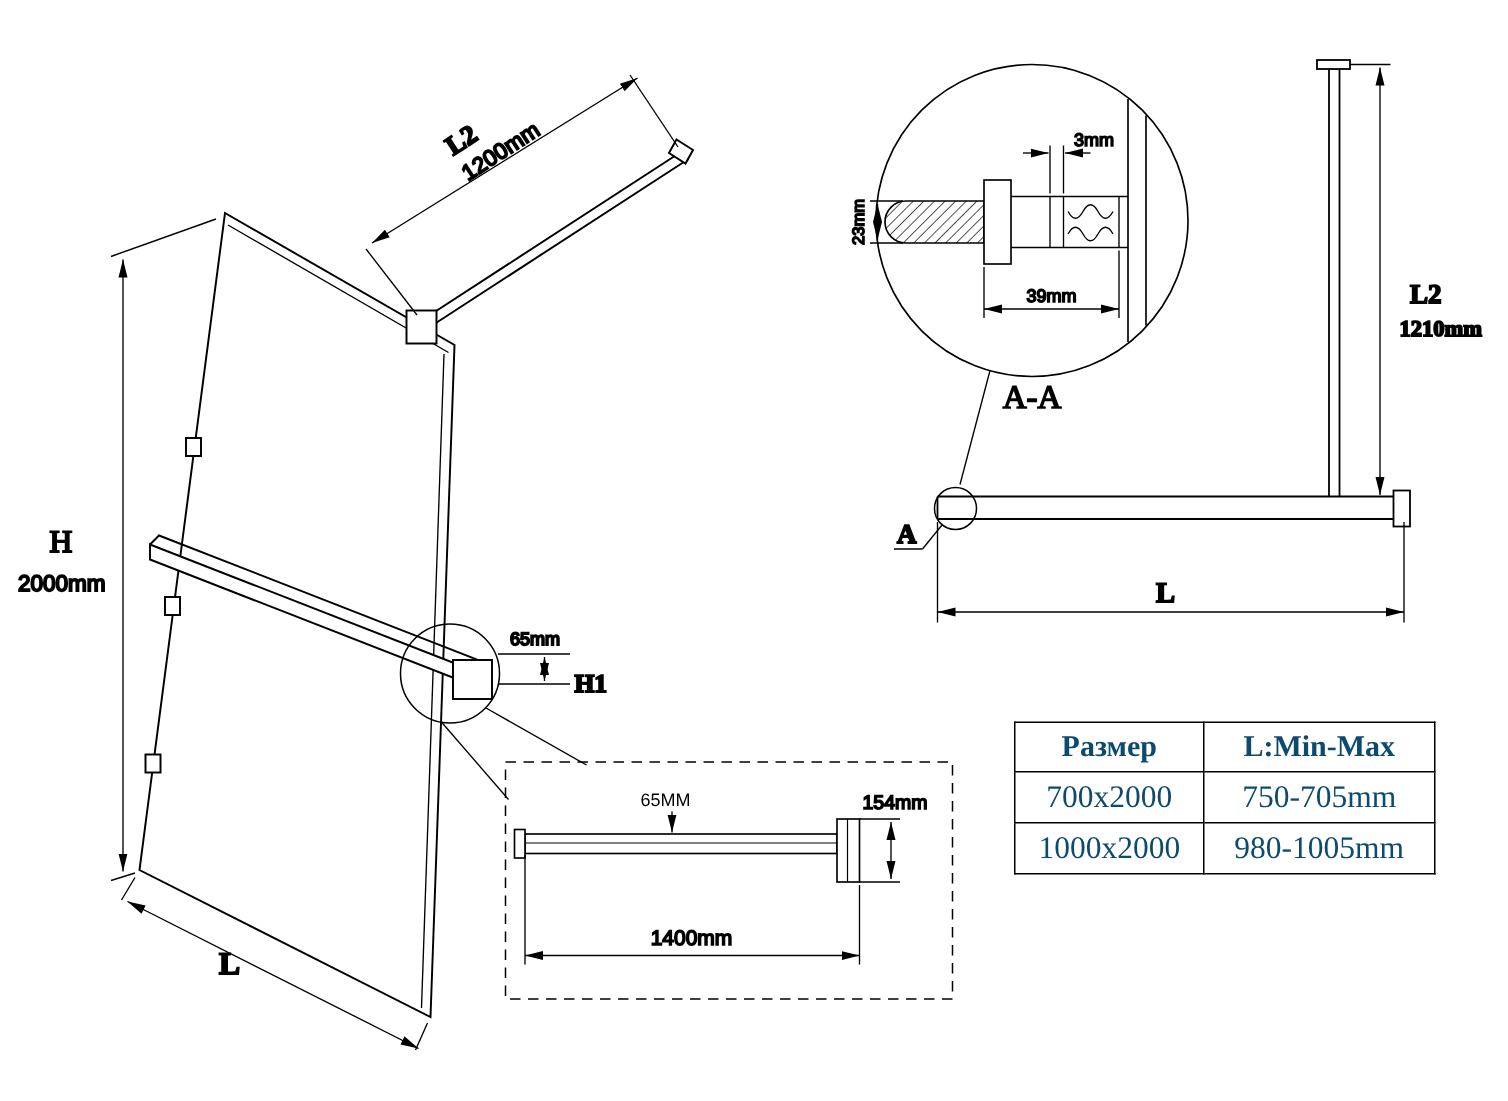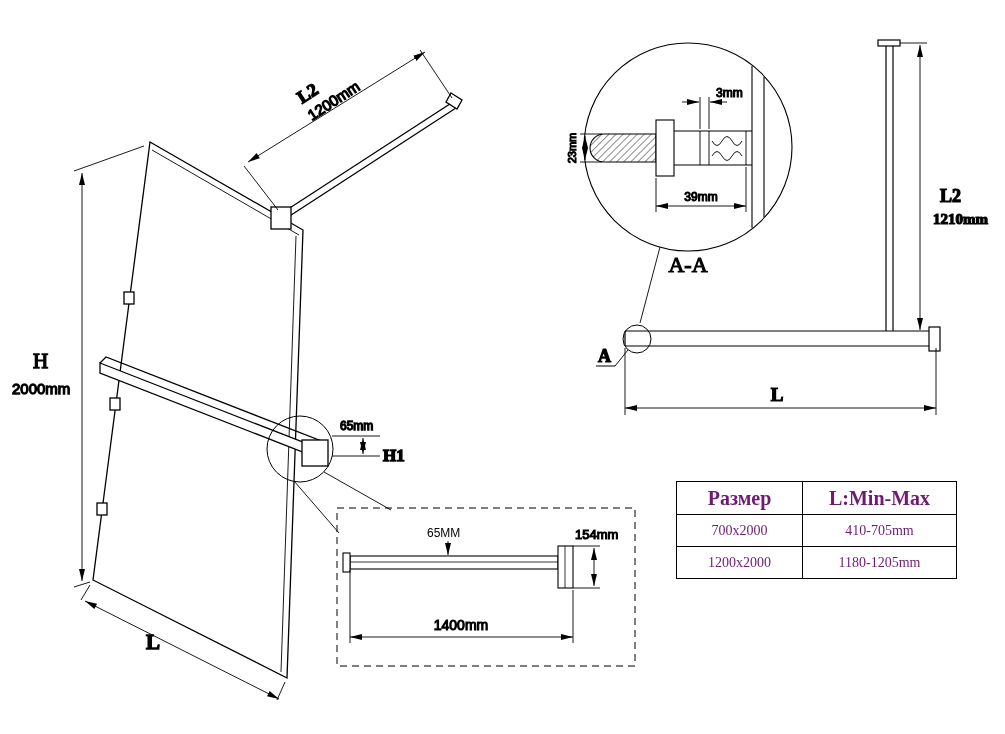--- a/index.html
+++ b/index.html
@@ -2,24 +2,24 @@
 <html><head>
 <meta charset="utf-8">
 <style>
   html,body{margin:0;padding:0;background:#fff;}
   .canvas{position:relative;width:1005px;height:734px;background:#fff;overflow:hidden;}
   svg{position:absolute;left:0;top:0;}
   svg text{fill:#000;font-family:"Liberation Sans",sans-serif;}
   svg text.lab{font-family:"Liberation Serif",serif;font-weight:bold;}
   svg text.lab-n{font-family:"Liberation Serif",serif;font-weight:normal;}
   table.size{position:absolute;left:676px;top:481px;border-collapse:collapse;background:#fff;
-             font-family:"Liberation Serif",serif;color:#701a75;}
+             font-family:"Liberation Serif",serif;color:#0c4a6e;}
   table.size th,table.size td{border:1.5px solid #000;text-align:center;vertical-align:middle;}
   table.size th{font-size:20px;font-weight:bold;padding:4px 8px;height:24px;}
-  table.size td{font-size:14px;padding:4px 8px;height:23px;}
+  table.size td{font-size:21px;padding:4px 8px;height:23px;}
   table.size col.c1{width:126px;} table.size col.c2{width:154px;}
 </style>
 </head>
 <body>
 
 <div class="canvas">
 
 <svg width="1005" height="734" viewBox="0 0 1005 734">
   <defs>
     <marker id="ae" markerWidth="14" markerHeight="8" refX="12" refY="4" orient="auto" markerUnits="userSpaceOnUse">
@@ -199,22 +199,22 @@
       </colgroup>
   <thead>
     <tr>
       <th>Размер</th>
       <th>L:Min-Max</th>
     </tr>
   </thead>
   <tbody>
     <tr>
       <td>700x2000</td>
-      <td>410-705mm</td>
+      <td>750-705mm</td>
     </tr>
     <tr>
-      <td>1200x2000</td>
-      <td>1180-1205mm</td>
+      <td>1000x2000</td>
+      <td>980-1005mm</td>
     </tr>
   </tbody>
 </table>
 
 </div>
 
 </body></html>

